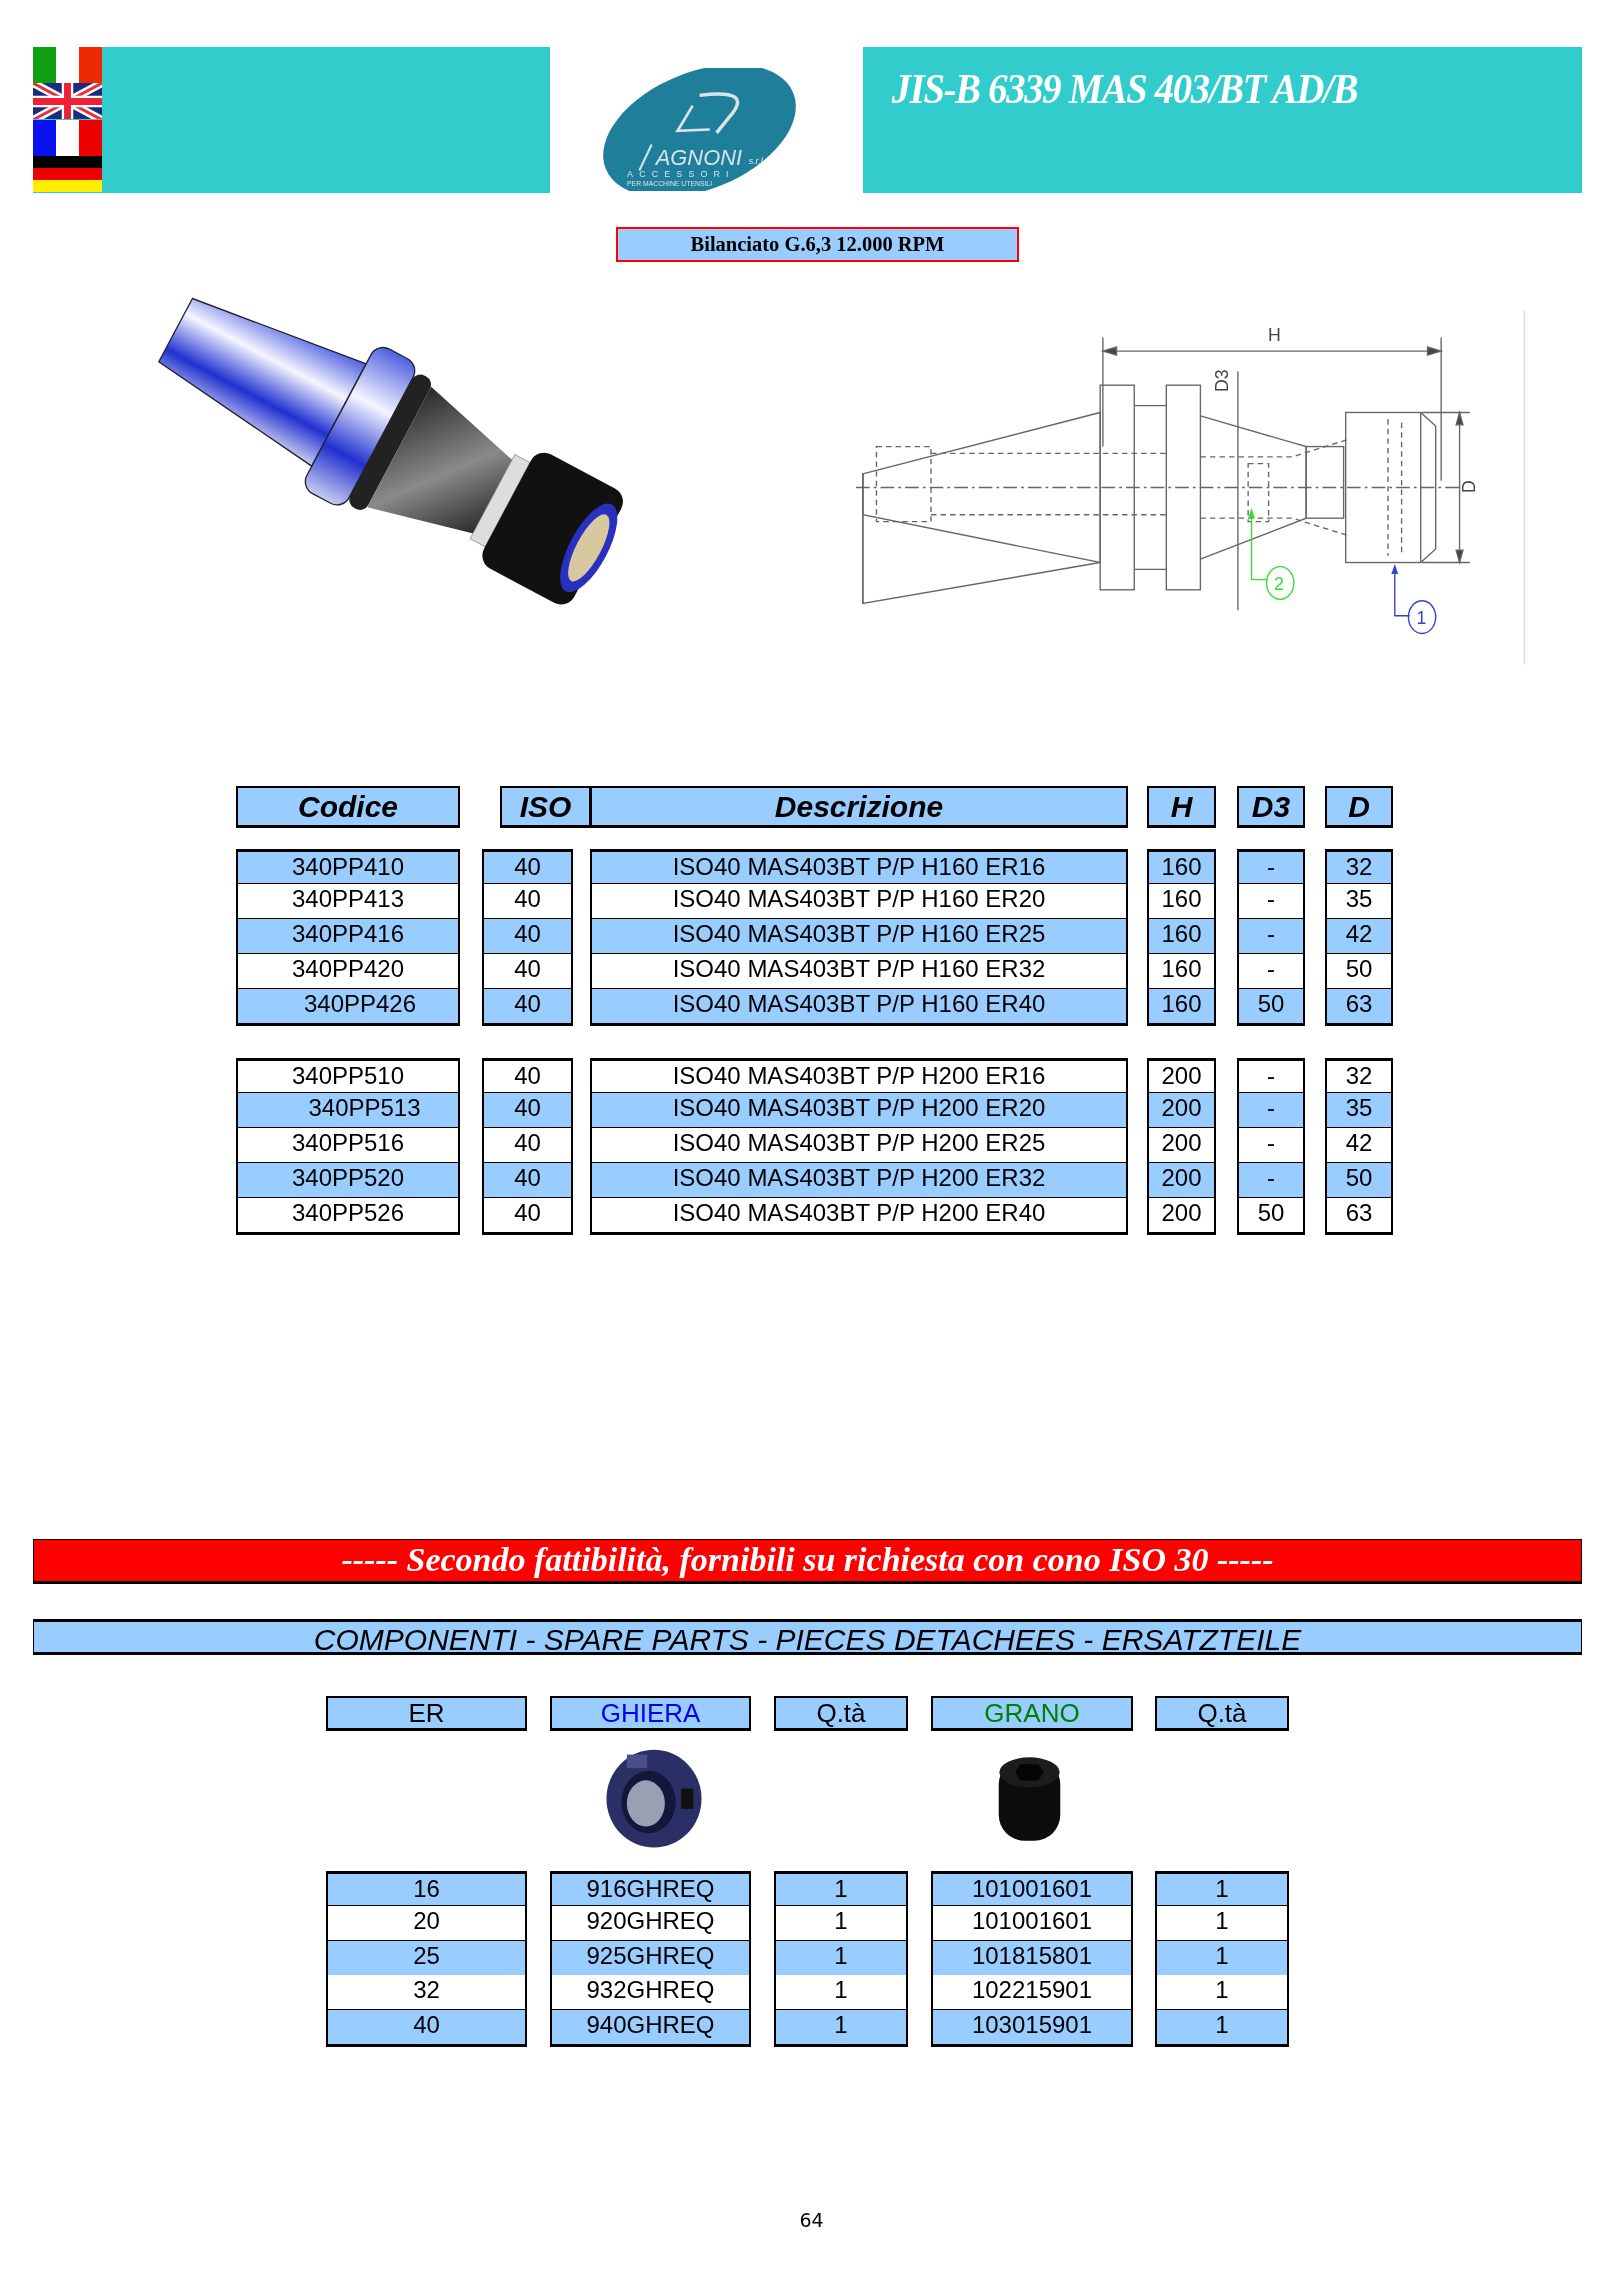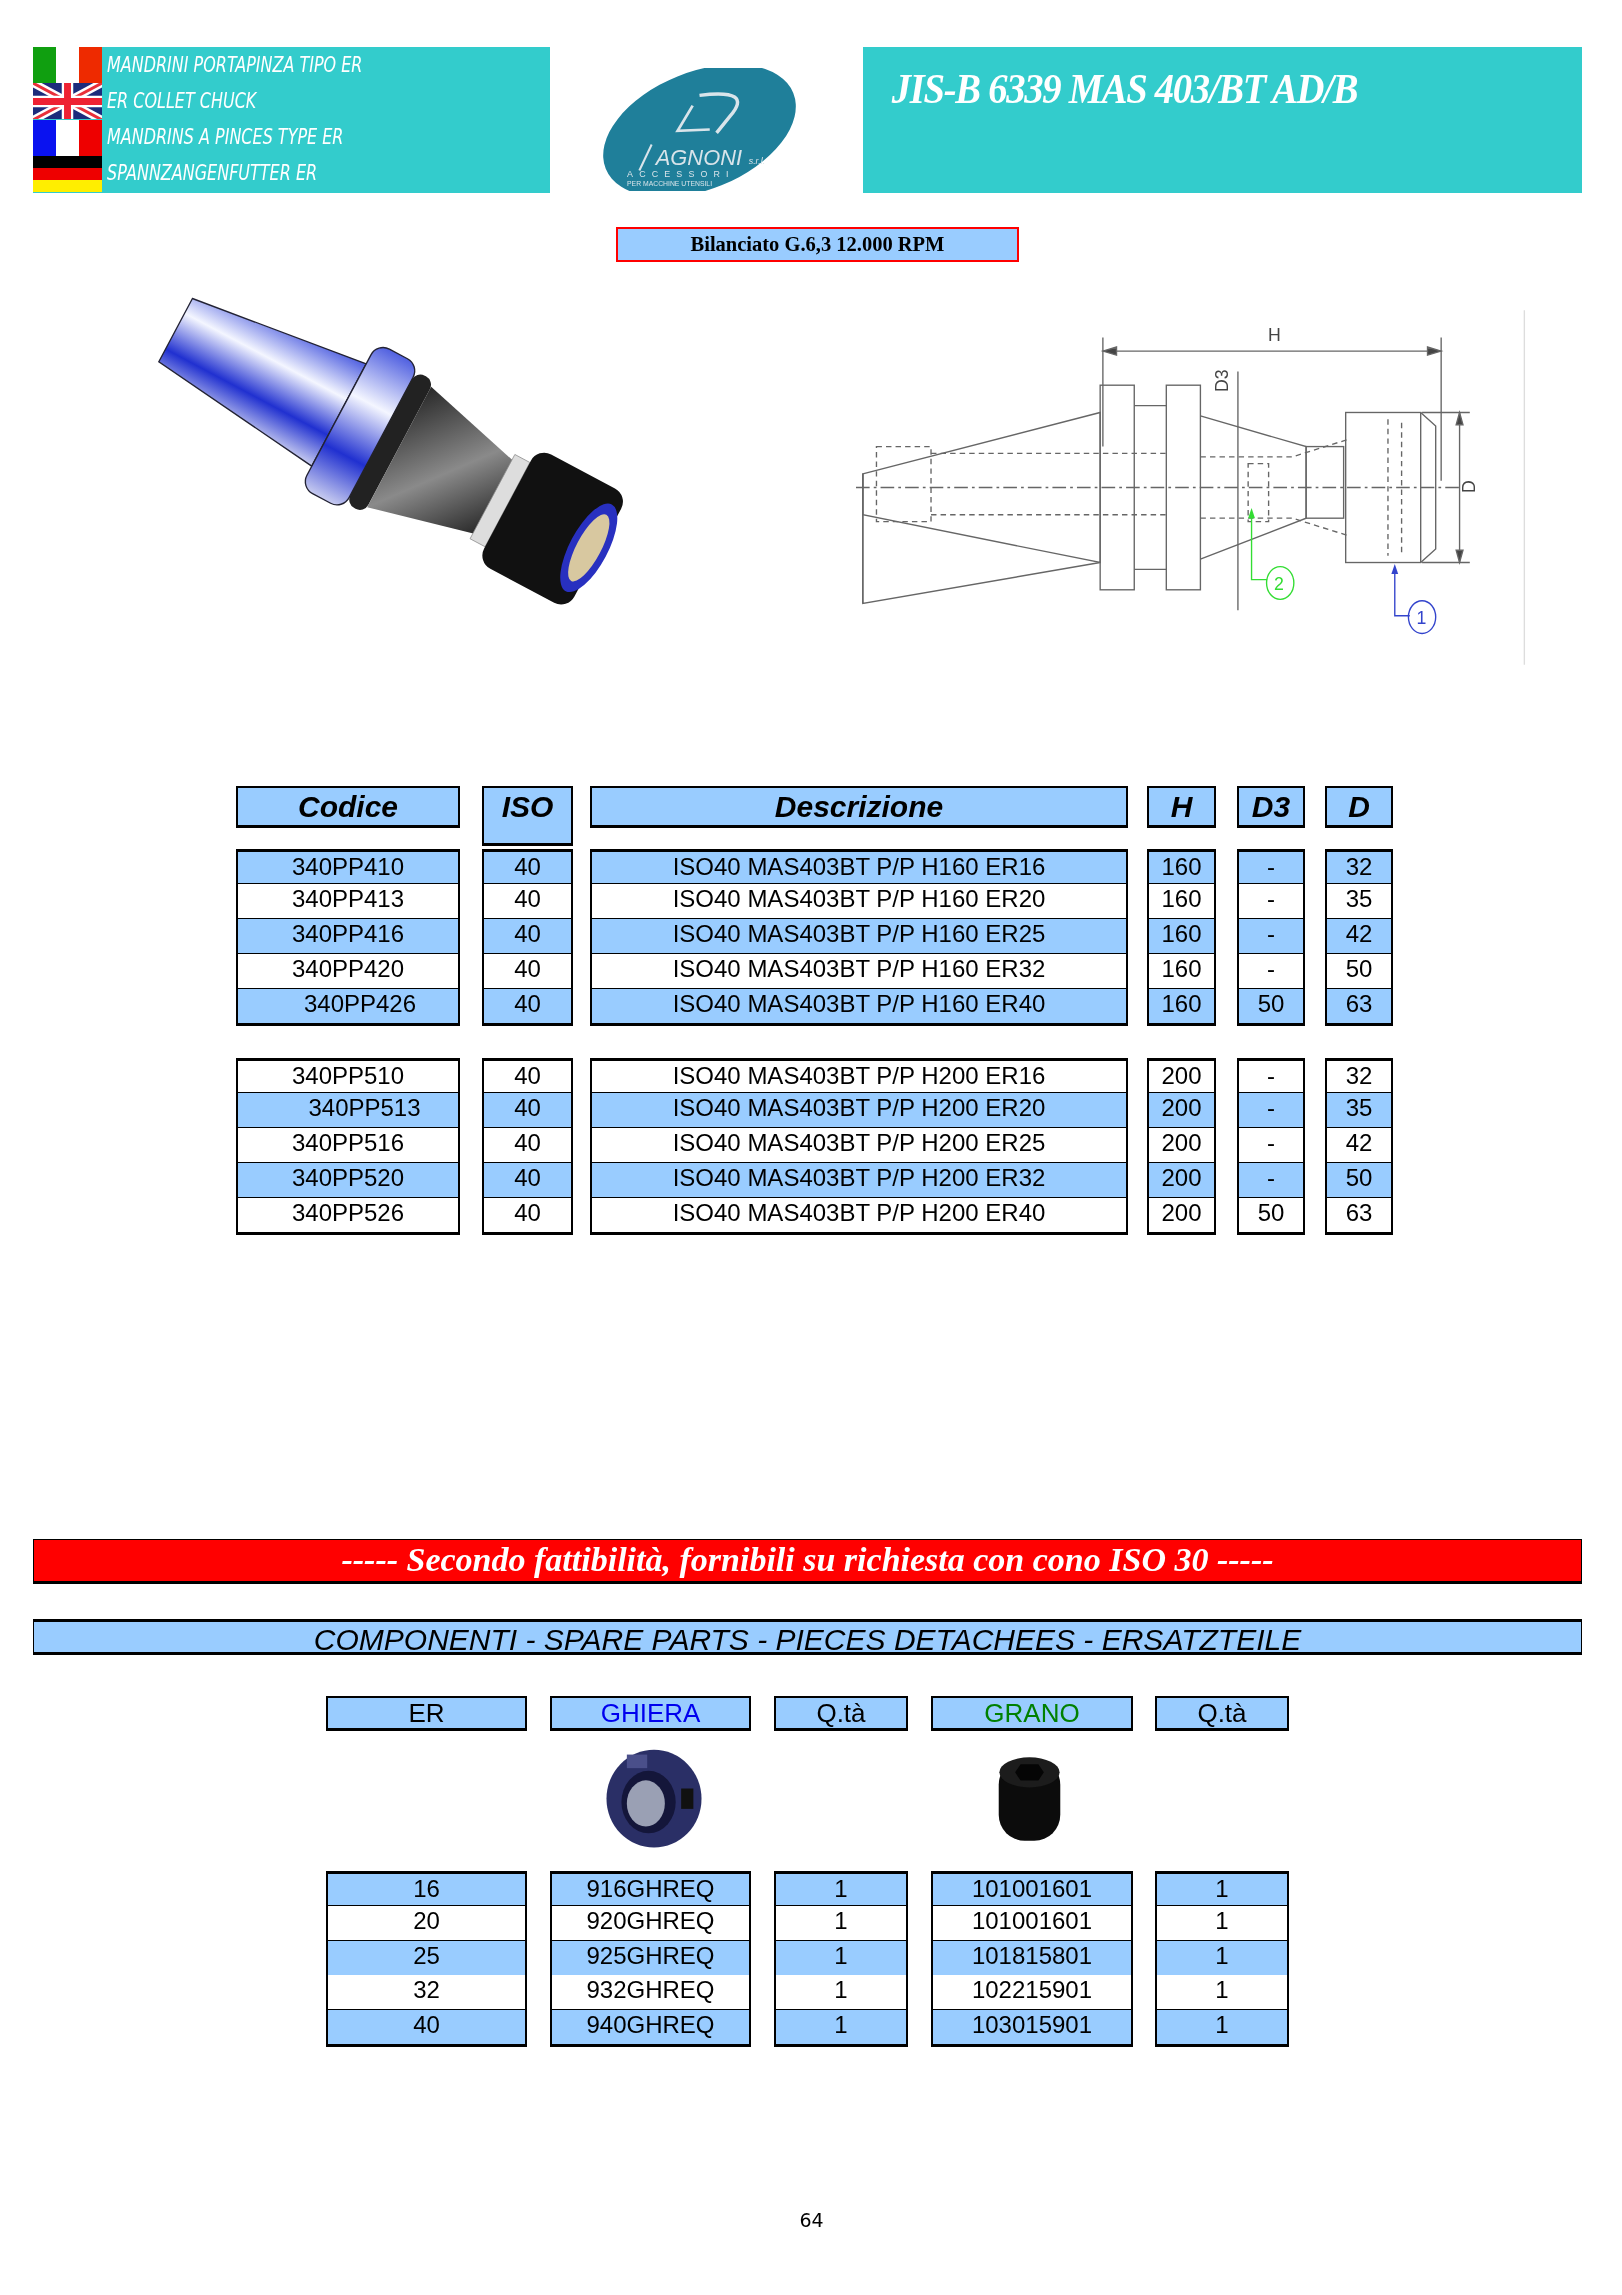--- a/index.html
+++ b/index.html
@@ -48,26 +48,20 @@
       <svg width="69" height="37" viewBox="0 0 60 32" preserveAspectRatio="none">
         <rect width="60" height="32" fill="#1c2c7c"></rect>
         <path d="M0,0 L60,32 M60,0 L0,32" stroke="#ffffff" stroke-width="7"></path>
         <path d="M0,0 L60,32 M60,0 L0,32" stroke="#e8303a" stroke-width="2.5"></path>
         <path d="M30,0 V32 M0,16 H60" stroke="#ffffff" stroke-width="10"></path>
         <path d="M30,0 V32 M0,16 H60" stroke="#ee2233" stroke-width="6"></path>
       </svg>
     </div>
     <div class="flag flag-fr"></div>
     <div class="flag flag-de"></div>
-  </div>
-  <div class="hdr-lines">
-    <div class="hdr-line">MANDRINI PORTAPINZA TIPO ER</div>
-    <div class="hdr-line">ER COLLET CHUCK</div>
-    <div class="hdr-line">MANDRINS A PINCES TYPE ER</div>
-    <div class="hdr-line">SPANNZANGENFUTTER ER</div>
   </div>
 </div>
 
 <div class="abs logo">
   <svg width="205" height="123" viewBox="0 0 300 180">
     <ellipse cx="150" cy="92" rx="148" ry="86" transform="rotate(-22 150 92)" fill="#1f7f9a"></ellipse>
     <path d="M150,40 Q230,30 195,70 L175,95" stroke="#d9e4ea" stroke-width="5" fill="none"></path>
     <path d="M140,55 L118,92 L165,90" stroke="#d9e4ea" stroke-width="4" fill="none"></path>
     <line x1="62" y1="150" x2="80" y2="112" stroke="#d9e4ea" stroke-width="3"></line>
     <text x="86" y="142" fill="#d9e4ea" font-family="Liberation Sans, sans-serif" font-style="italic" font-size="32">AGNONI</text>
@@ -163,21 +157,21 @@
 
     <path d="M790,378 L790,448 L812,448" stroke="#3344cc" stroke-width="2" fill="none"></path>
     <path d="M790,372 l-5,15 h10 z" fill="#3344cc"></path>
     <ellipse cx="830" cy="450" rx="20" ry="24" stroke="#3344cc" stroke-width="2" fill="none"></ellipse>
     <text x="822" y="460" font-size="26" fill="#3344cc">1</text>
   </svg>
 </div>
 
 <div id="main-table">
     <div class="cell blue th" style="left: 236px; top: 786px; width: 224px; height: 42px;">Codice</div>
-    <div class="cell blue th" style="left: 482px; top: 786px; width: 91px; height: 60px;">ISO</div>
+    <div class="cell blue th" style="left: 500px; top: 786px; width: 91px; height: 42px;">ISO</div>
     <div class="cell blue th" style="left: 590px; top: 786px; width: 538px; height: 42px;">Descrizione</div>
     <div class="cell blue th" style="left: 1147px; top: 786px; width: 69px; height: 42px;">H</div>
     <div class="cell blue th" style="left: 1237px; top: 786px; width: 68px; height: 42px;">D3</div>
     <div class="cell blue th" style="left: 1325px; top: 786px; width: 68px; height: 42px;">D</div>
     <div class="cell td blue" style="left: 236px; top: 849px; width: 224px; height: 37px; border-top-width: 3.4px;">340PP410</div>
     <div class="cell td blue" style="left: 482px; top: 849px; width: 91px; height: 37px; border-top-width: 3.4px;">40</div>
     <div class="cell td blue" style="left: 590px; top: 849px; width: 538px; height: 37px; border-top-width: 3.4px;">ISO40 MAS403BT P/P H160 ER16</div>
     <div class="cell td blue" style="left: 1147px; top: 849px; width: 69px; height: 37px; border-top-width: 3.4px;">160</div>
     <div class="cell td blue" style="left: 1237px; top: 849px; width: 68px; height: 37px; border-top-width: 3.4px;">-</div>
     <div class="cell td blue" style="left: 1325px; top: 849px; width: 68px; height: 37px; border-top-width: 3.4px;">32</div>

